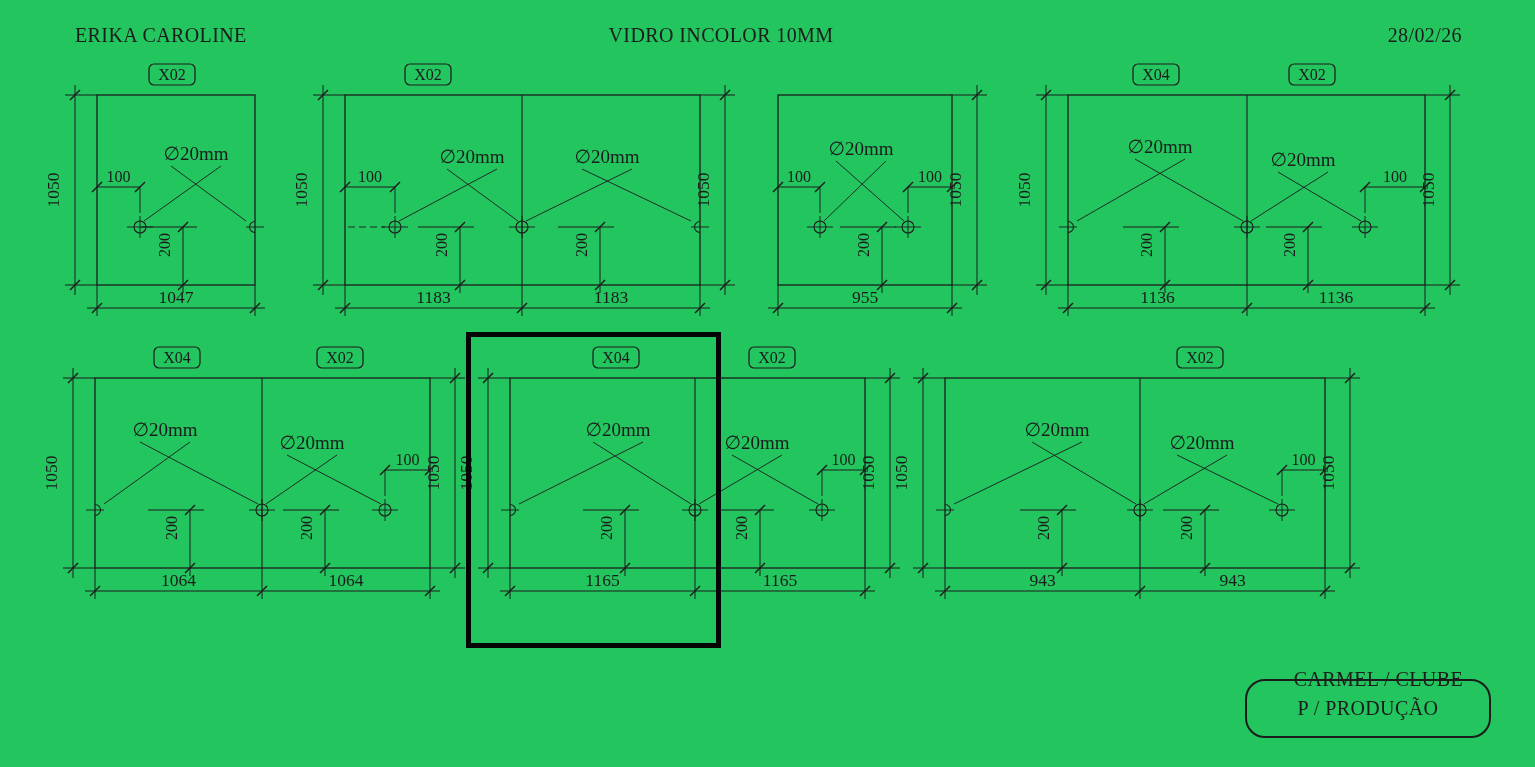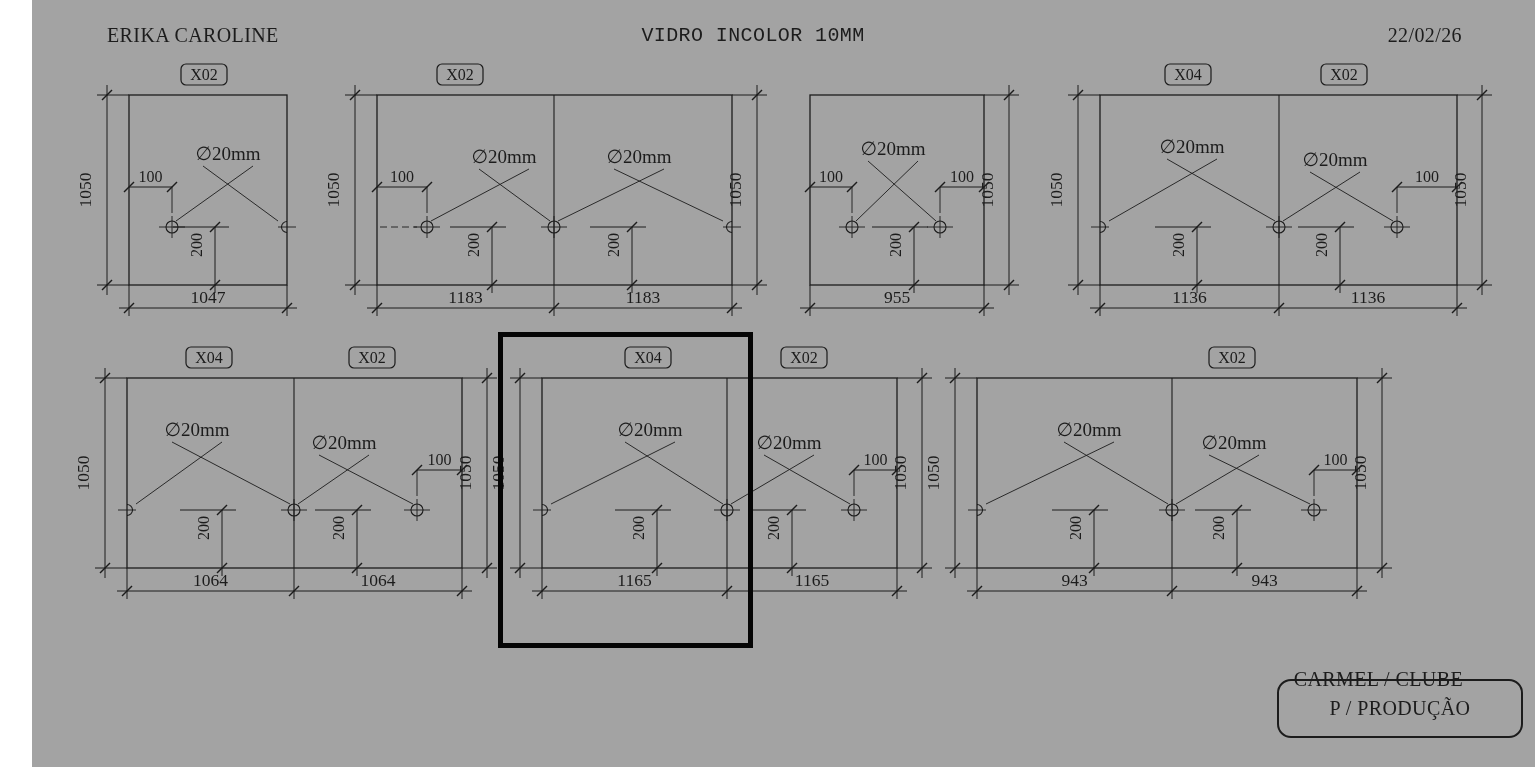--- a/index.html
+++ b/index.html
@@ -1,46 +1,46 @@
 <!DOCTYPE html>
 <html><head>
 <meta charset="utf-8">
 <style>
   * { margin:0; padding:0; box-sizing:border-box; }
   html,body { background:#ffffff; }
   body {
     width:1535px; height:767px; position:relative; overflow:hidden;
     font-family:"Liberation Serif","DejaVu Serif",serif; color:#1c1c1c;
   }
-  .sheet { position:absolute; inset:0; background:#a3a3a3;margin-left:32px; }
+  .sheet { position:absolute; inset:0; background:#22c55e; }
   .hdr { position:absolute; top:24px; font-size:20px; letter-spacing:.4px; white-space:nowrap; }
   .hdr-left   { left:75px; }
-  .hdr-center { left:0; width:1442px; text-align:center;font-family:Liberation Mono, monospace; }
+  .hdr-center { left:0; width:1442px; text-align:center; }
   .hdr-right  { right:73px; }
   #drawing { position:absolute; left:0; top:0; }
   .highlight {
     position:absolute; left:466px; top:332px; width:255px; height:316px;
     border:5px solid #050505; background:transparent;
   }
   .project { position:absolute; top:668px; right:72px; font-size:20px; letter-spacing:.4px; }
   .stamp {
     position:absolute; top:679px; left:1245px; width:246px; height:59px;
-    border:2px solid #1c1c1c; border-radius:14px;
+    border:2px solid #1c1c1c; border-radius:20px;
     display:flex; align-items:center; justify-content:center;
     font-size:20px; letter-spacing:.4px;
   }
 </style>
 </head>
 <body>
 
 <div class="sheet">
 
   <div class="hdr hdr-left">ERIKA CAROLINE</div>
   <div class="hdr hdr-center">VIDRO INCOLOR 10MM</div>
-  <div class="hdr hdr-right">22/02/26</div>
+  <div class="hdr hdr-right">28/02/26</div>
 
   <svg id="drawing" width="1535" height="767">
       <g>
         <rect x="97" y="95" width="158" height="190" fill="none" stroke="#1c1c1c" stroke-width="1.3"></rect>
         <line x1="97" y1="95" x2="65" y2="95" stroke="#1c1c1c" stroke-width="1"></line>
         <line x1="97" y1="285" x2="65" y2="285" stroke="#1c1c1c" stroke-width="1"></line>
         <line x1="75" y1="85" x2="75" y2="295" stroke="#1c1c1c" stroke-width="1"></line>
         <line x1="70" y1="100" x2="80" y2="90" stroke="#1c1c1c" stroke-width="1.4"></line>
         <line x1="70" y1="290" x2="80" y2="280" stroke="#1c1c1c" stroke-width="1.4"></line>
         <text x="59" y="190" font-size="17.5" fill="#1c1c1c" text-anchor="middle" font-family="Liberation Serif, DejaVu Serif, serif" transform="rotate(-90 59 190)">1050</text>

